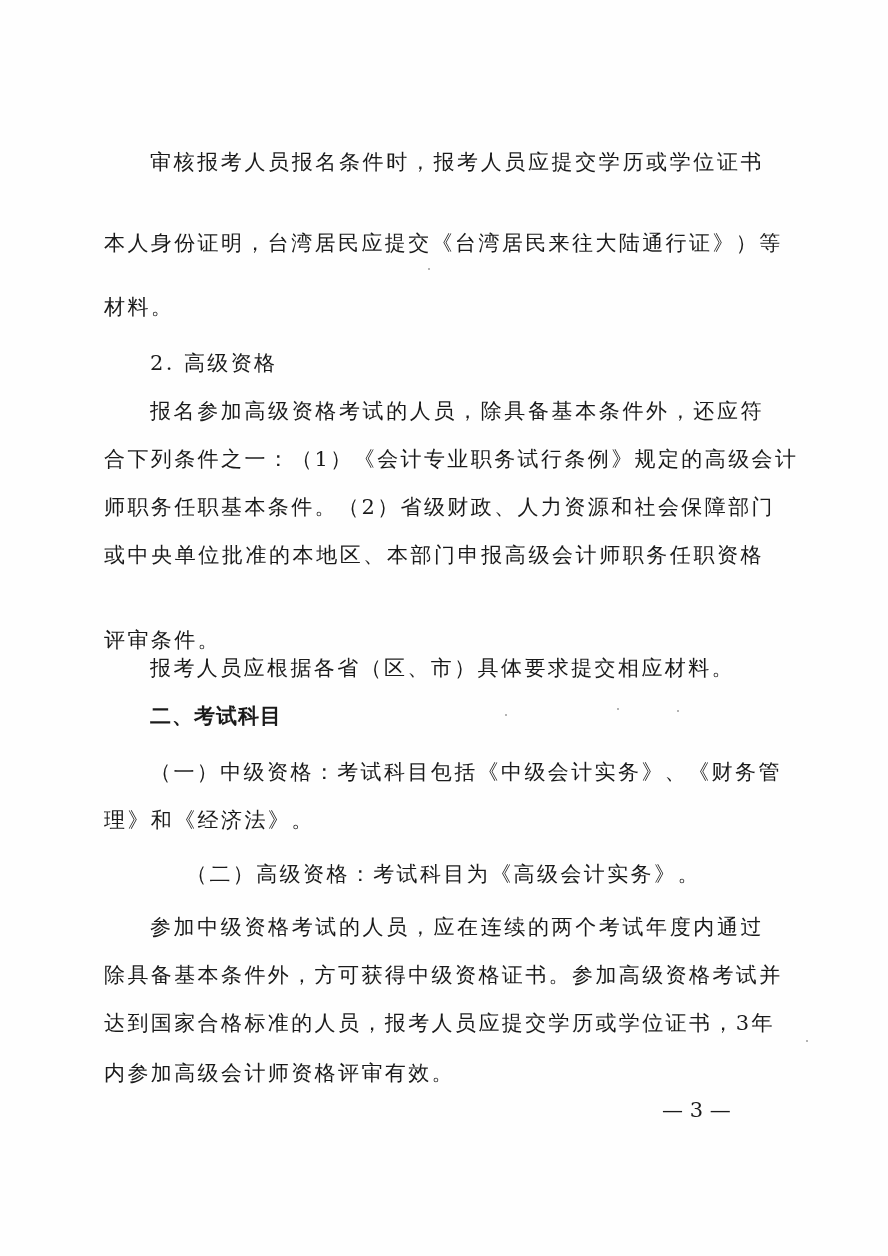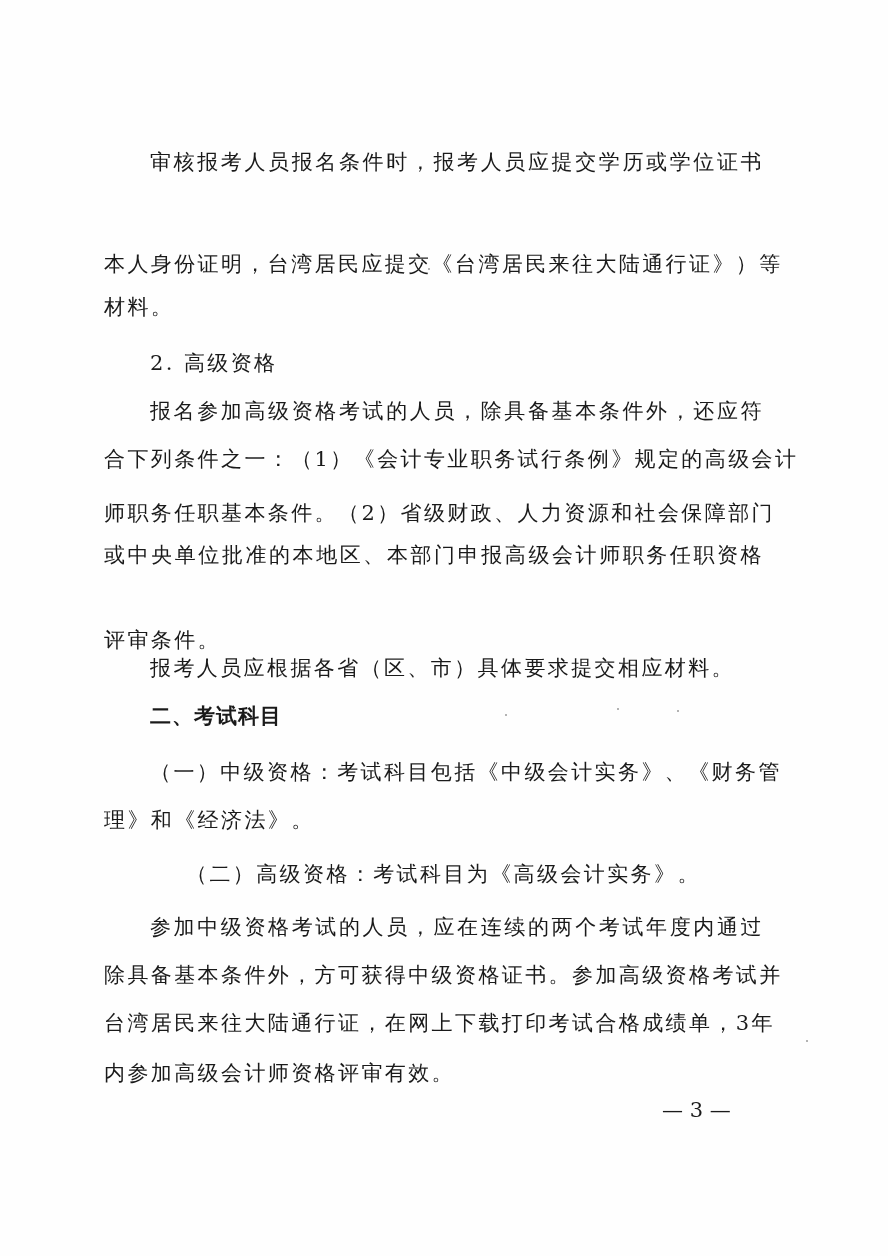--- a/index.html
+++ b/index.html
@@ -57,43 +57,43 @@
     background: #9a9a9a;
     border-radius: 1px;
   }
 </style>
 </head>
 <body>
 
 <div class="page">
 
   <div class="line indent" style="top:148px;">审核报考人员报名条件时，报考人员应提交学历或学位证书</div>
-  <div class="line" style="top:250px;">本人身份证明，台湾居民应提交《台湾居民来往大陆通行证》）等</div>
+  <div class="line" style="top:229px;">本人身份证明，台湾居民应提交《台湾居民来往大陆通行证》）等</div>
   <div class="line last" style="top:293px;">材料。</div>
 
   <div class="line indent last" style="top:349px;">2. 高级资格</div>
 
   <div class="line indent" style="top:397px;">报名参加高级资格考试的人员，除具备基本条件外，还应符</div>
   <div class="line" style="top:445px;">合下列条件之一：（1）《会计专业职务试行条例》规定的高级会计</div>
-  <div class="line" style="top:493px;margin-top:6px;">师职务任职基本条件。（2）省级财政、人力资源和社会保障部门</div>
+  <div class="line" style="top:493px;">师职务任职基本条件。（2）省级财政、人力资源和社会保障部门</div>
   <div class="line" style="top:541px;">或中央单位批准的本地区、本部门申报高级会计师职务任职资格</div>
   <div class="line last" style="top:598px;margin-top:28px;">评审条件。</div>
 
   <div class="line indent last" style="top:654px;">报考人员应根据各省（区、市）具体要求提交相应材料。</div>
 
   <div class="line indent last heading-bold" style="top:702px;">二、考试科目</div>
 
   <div class="line indent" style="top:758px;">（一）中级资格：考试科目包括《中级会计实务》、《财务管</div>
   <div class="line last" style="top:806px;">理》和《经济法》。</div>
 
   <div class="line indent last" style="top:860px;margin-left:36px;">（二）高级资格：考试科目为《高级会计实务》。</div>
 
   <div class="line indent" style="top:913px;">参加中级资格考试的人员，应在连续的两个考试年度内通过</div>
   <div class="line" style="top:961px;">除具备基本条件外，方可获得中级资格证书。参加高级资格考试并</div>
-  <div class="line" style="top:1009px;">台湾居民来往大陆通行证，在网上下载打印考试合格成绩单，3年</div>
+  <div class="line" style="top:1009px;">达到国家合格标准的人员，报考人员应提交学历或学位证书，3年</div>
   <div class="line last" style="top:1059px;">内参加高级会计师资格评审有效。</div>
 
   <div class="pagenum">— 3 —</div>
 
   <div class="speck" style="left:428px; top:268px;"></div>
   <div class="speck" style="left:617px; top:708px;"></div>
   <div class="speck" style="left:677px; top:710px;"></div>
   <div class="speck" style="left:505px; top:714px;"></div>
   <div class="speck" style="left:806px; top:1040px;"></div>
 </div>

